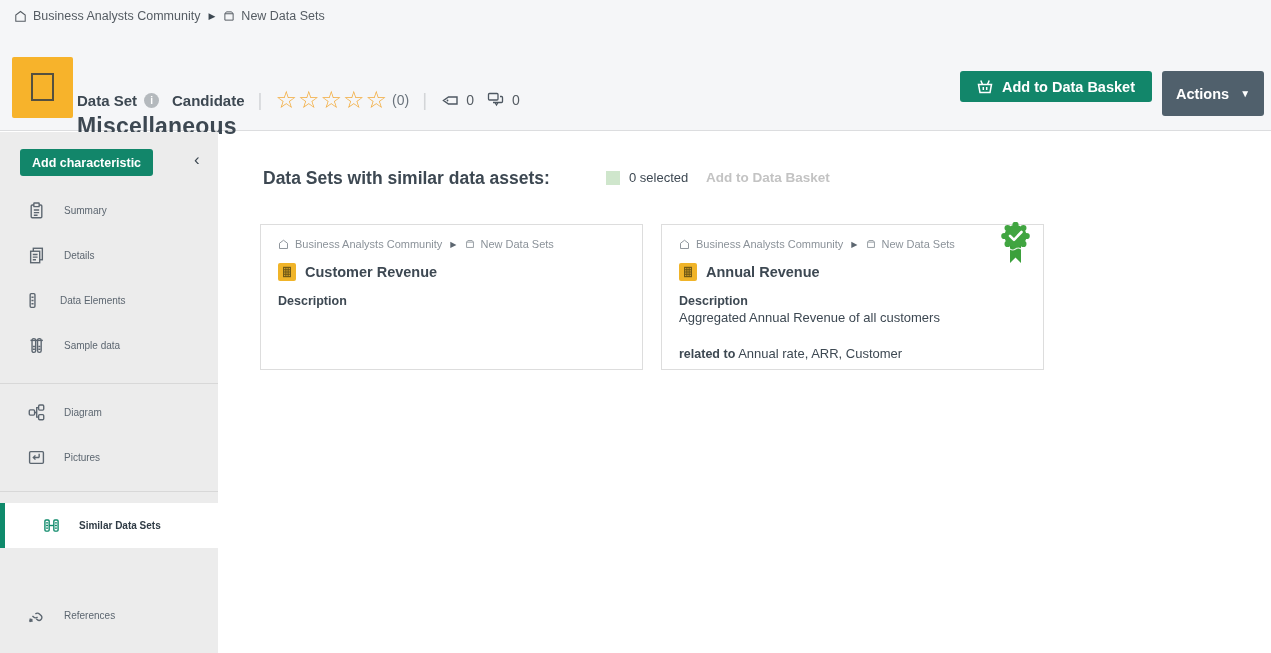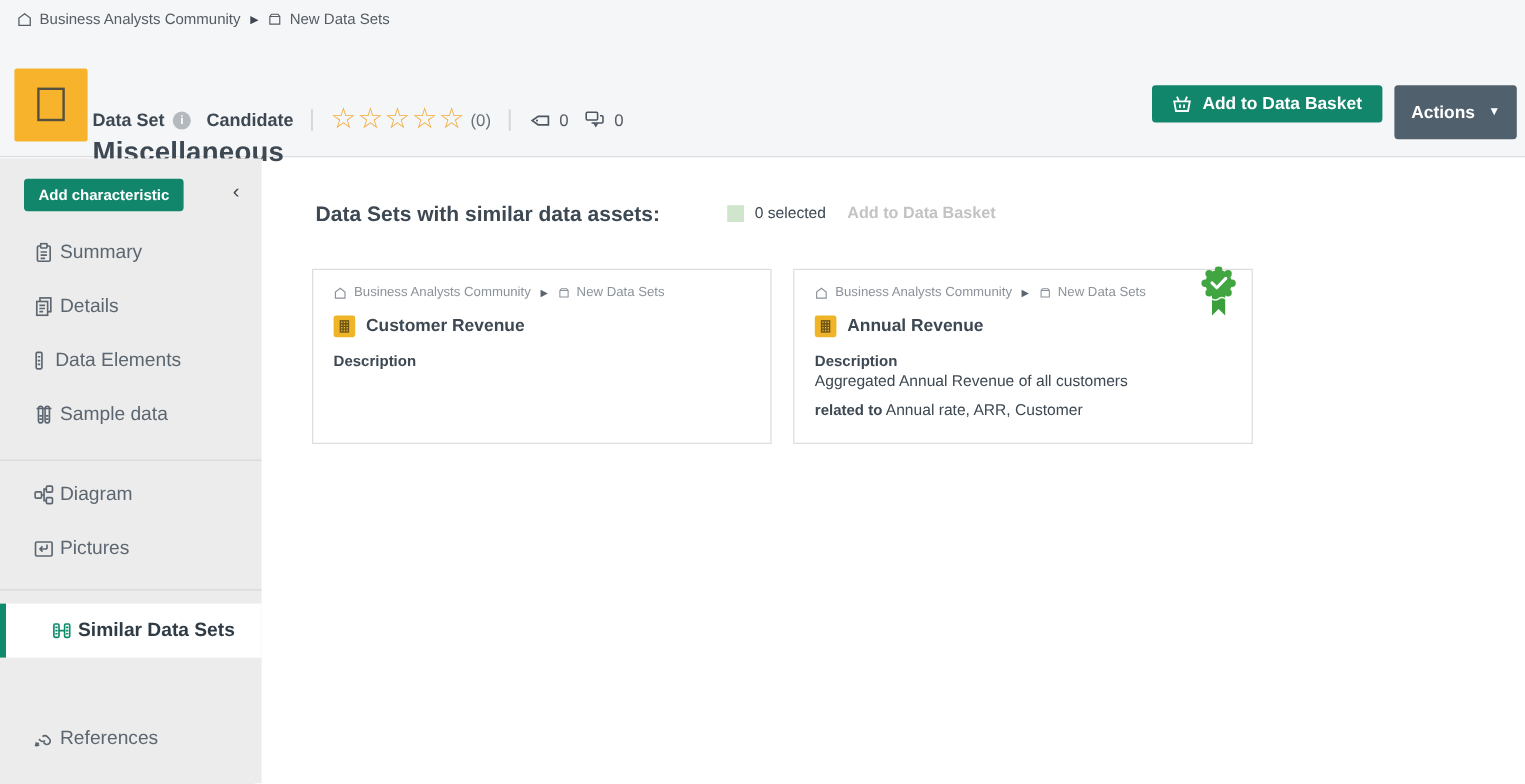--- a/index.html
+++ b/index.html
@@ -29,21 +29,21 @@
 
   .btn { display:flex; align-items:center; justify-content:center; gap:9px; border-radius:3px; color:#fff; font-weight:bold; font-size:14.5px; cursor:pointer; }
   .btn-basket { position:absolute; left:960px; top:71px; width:192px; height:31px; background:#12866a; }
   .btn-actions { position:absolute; left:1162px; top:71px; width:102px; height:45px; background:#50606c; }
   .caret { font-size:10px; margin-left:2px; }
 
   
   .sidebar { position:absolute; left:0; top:132px; width:218px; height:521px; background:#ececec; }
   .add-char { position:absolute; left:20px; top:17px; height:27px; padding:0 12px; background:#12866a; color:#fff; font-size:12.5px; font-weight:bold; border-radius:3px; display:flex; align-items:center; cursor:pointer; }
   .collapse { position:absolute; left:190px; top:14px; font-size:17px; color:#3d4852; cursor:pointer; padding:4px; }
-  .nav-item { position:absolute; left:0; width:218px; height:45px; display:flex; align-items:center; gap:5px; padding-left:28px; font-size:16px; color:#5c6670; cursor:pointer; }
+  .nav-item { position:absolute; left:0; width:218px; height:45px; display:flex; align-items:center; gap:19px; padding-left:28px; font-size:10px; color:#5c6670; cursor:pointer; }
   .nav-item svg { flex:none; display:block; }
   .nav-item.active { background:#fff; border-left:5px solid #0f8a6b; padding-left:38px; color:#2f3b45; font-weight:bold; }
   .nav-item.active svg { color:#0f8a6b; }
   .sb-div { position:absolute; left:0; width:218px; height:1px; background:#d8d8d8; }
 
   
   .main-heading { position:absolute; left:263px; top:168px; font-size:17.5px; font-weight:bold; color:#3d4852; }
   .legend { position:absolute; left:606px; top:170px; display:flex; align-items:flex-end; gap:9px; font-size:13px; color:#3d4852; }
   .swatch { width:14px; height:14px; background:#cfe6cc; }
   .basket-disabled { position:absolute; left:706px; top:170px; font-size:13.5px; font-weight:bold; color:#c3c3c3; }
@@ -51,21 +51,21 @@
   .card { position:absolute; top:224px; width:383px; height:146px; background:#fff; border:1px solid #ddd; padding:13px 17px; }
   .card1 { left:260px; }
   .card2 { left:661px; }
   .card-crumb { display:flex; align-items:center; gap:6px; font-size:11px; color:#8b9299; }
   .card-crumb .sep { font-size:8px; color:#5c6670; margin:0 2px; }
   .card-title-row { display:flex; align-items:center; gap:9px; margin-top:13px; }
   .mini-ds { width:18px; height:18px; background:#f0b429; border-radius:2px; display:flex; align-items:center; justify-content:center; }
   .card-title { font-size:14.5px; font-weight:bold; color:#3d4852; }
   .desc-label { margin-top:13px; font-size:12.5px; font-weight:bold; color:#3d4852; }
   .desc-text { margin-top:2px; font-size:13px; color:#3d4852; }
-  .related-row { margin-top:9px; font-size:13px; color:#3d4852; }
+  .related-row { margin-top:21px; font-size:13px; color:#3d4852; }
   .related-row b { font-size:12.5px; }
   .badge { position:absolute; right:12px; top:-3px; }
 </style>
 </head>
 <body>
 
 <div class="screen">
 
   <div class="band">
 

